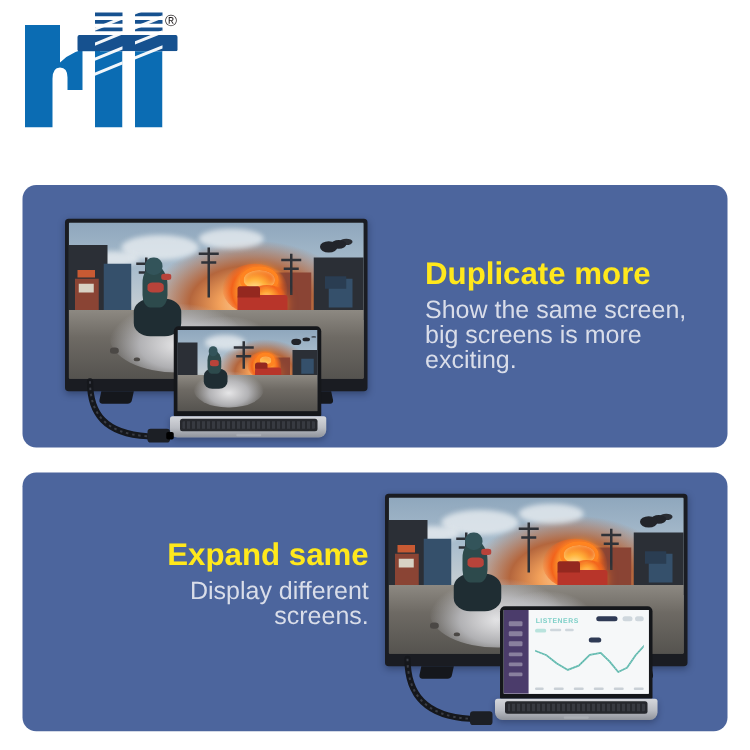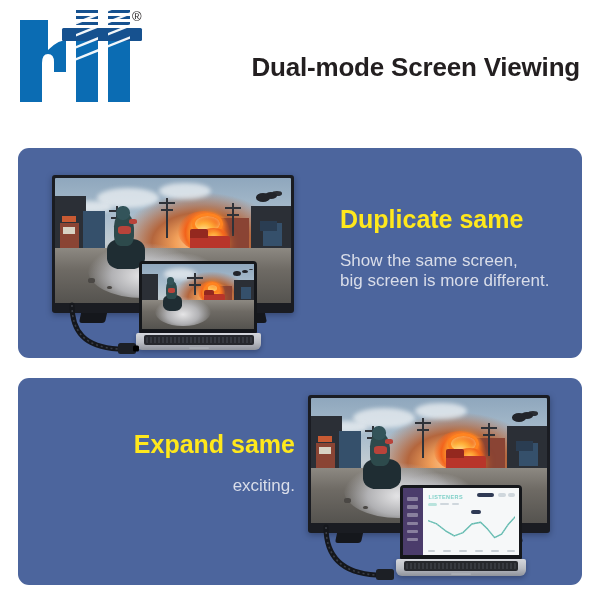--- a/index.html
+++ b/index.html
@@ -40,23 +40,23 @@
   .panel-text { position: absolute; }
   .mode-title {
     color: #ffe81c;
     font-weight: bold;
     font-size: 25px;
     line-height: 29px;
     white-space: nowrap;
   }
   .mode-desc {
     color: #d9dde9;
-    font-size: 17px;
+    font-size: 20px;
     line-height: 20px;
-    margin-top: 17px;
+    margin-top: 4px;
   }
 
   #dup-text { left: 340px; top: 205px; width: 232px; text-align: left; }
   #exp-text { left: 30px;  top: 430px; width: 265px; text-align: right; }
 
   
   .devices { position: absolute; }
   #dup-devices { left: 52px;  top: 175px; width: 258px; height: 180px; }
   #exp-devices { left: 308px; top: 395px; width: 262px; height: 185px; }
 
@@ -232,21 +232,20 @@
           <rect x="84" y="35" width="10" height="61" fill="#ffffff"></rect>
           <rect x="116" y="35" width="14" height="61" fill="#ffffff"></rect>
         </g>
 
         <rect x="0" y="96" width="146" height="14" fill="#ffffff"></rect>
       </svg>
       <span style="position:absolute;left:118px;top:4px;color:#231f20;font-size:13px;line-height:1;">®</span>
     </div>
 
     <div class="titles">
-      <div class="title-l2">Dual-mode Screen Viewing</div>
     </div>
   </div>
 
   <div class="panel" id="panel-duplicate"></div>
 
   <div class="devices" id="dup-devices">
 
     <div class="tv">
       <div class="tv-body" style="width:242px;height:138px;">
         <div class="tv-screen" style="width:236px;height:125px;">
@@ -338,24 +337,24 @@
 
     <svg class="cable" style="left:14px;top:126px;width:90px;height:60px;" viewBox="0 0 90 60">
       <path d="M6 4 C 6 30, 18 46, 52 48" stroke="#15171c" stroke-width="5" fill="none" stroke-linecap="round"></path>
       <path d="M6 4 C 6 30, 18 46, 52 48" stroke="#3a3d45" stroke-width="1.6" fill="none" stroke-dasharray="2 3"></path>
       <rect x="52" y="42" width="18" height="11" rx="2.5" fill="#1c1f25"></rect>
       <rect x="67" y="44.5" width="6" height="6" rx="1.5" fill="#2d3views"></rect>
     </svg>
   </div>
 
   <div class="panel-text" id="dup-text">
-    <div class="mode-title">Duplicate same</div>
+    <div class="mode-title">Duplicate more</div>
     <div class="mode-desc">
       <div>Show the same screen,</div>
-      <div>big screen is more different.</div>
+      <div>big screens is more exciting.</div>
     </div>
   </div>
 
   <div class="panel" id="panel-expand"></div>
 
   <div class="devices" id="exp-devices">
 
     <div class="tv">
       <div class="tv-body" style="width:242px;height:138px;">
         <div class="tv-screen" style="width:236px;height:125px;">
@@ -451,17 +450,18 @@
     <svg class="cable" style="left:12px;top:128px;width:95px;height:62px;" viewBox="0 0 95 62">
       <path d="M6 4 C 6 32, 20 50, 56 52" stroke="#15171c" stroke-width="5" fill="none" stroke-linecap="round"></path>
       <path d="M6 4 C 6 32, 20 50, 56 52" stroke="#3a3d45" stroke-width="1.6" fill="none" stroke-dasharray="2 3"></path>
       <rect x="56" y="46" width="18" height="11" rx="2.5" fill="#1c1f25"></rect>
     </svg>
   </div>
 
   <div class="panel-text" id="exp-text">
     <div class="mode-title">Expand same</div>
     <div class="mode-desc">
-      <div>exciting.</div>
+      <div>Display different</div>
+      <div>screens.</div>
     </div>
   </div>
 
 </div>
 
 </body></html>

